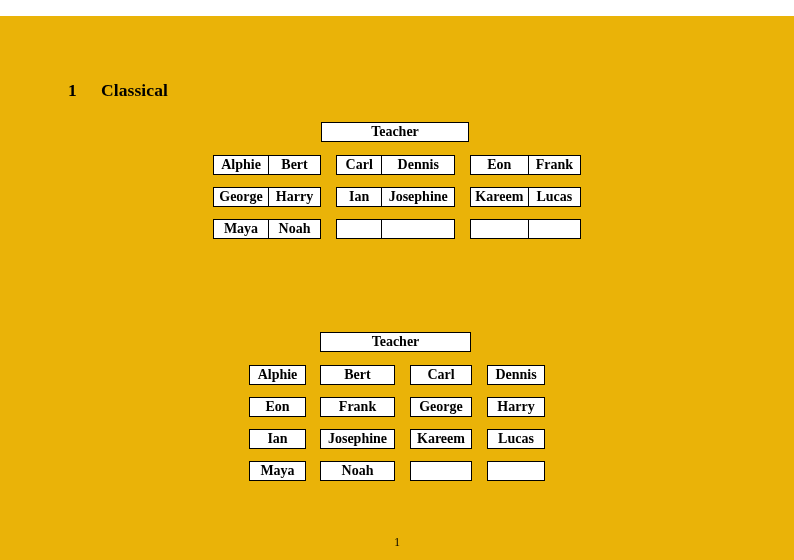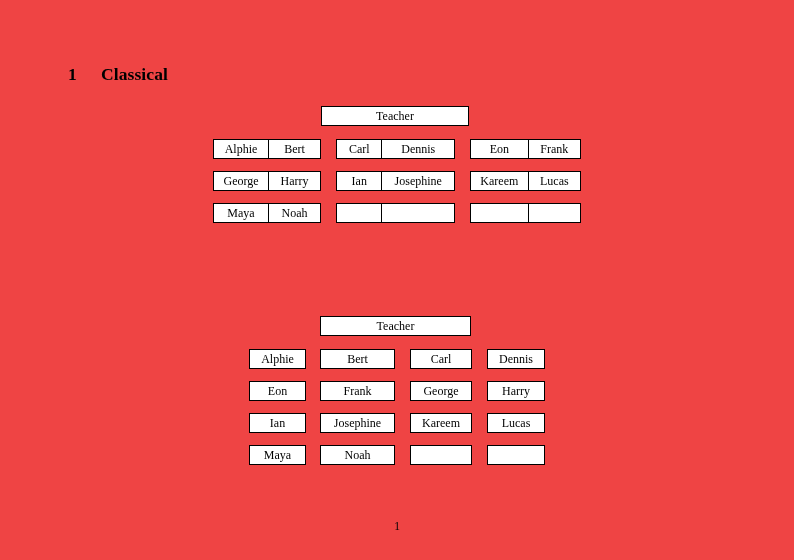--- a/index.html
+++ b/index.html
@@ -12,21 +12,22 @@
     height: 560px;
     position: relative;
     font-family: "Liberation Serif", "DejaVu Serif", serif;
     color: #000000;
     overflow: hidden;
   }
 
   .page {
     position: absolute;
     inset: 0;
-    background: #ef4444;
+    background: #eab308;
+    margin-top: 16px;
   }
 
   
   .section-heading {
     position: absolute;
     font-weight: bold;
     font-size: 17.5px;
     letter-spacing: 0.1px;
     white-space: nowrap;
   }
@@ -49,25 +50,26 @@
     background: #ffffff;
     height: 20px;
     display: flex;
     align-items: stretch;
   }
   .cell {
     box-sizing: border-box;
     display: flex;
     align-items: center;
     justify-content: center;
-    font-size: 12px;
+    font-size: 14px;
     line-height: 1;
     white-space: nowrap;
     overflow: hidden;
     padding-bottom: 1px;
+    font-weight: bold;
   }
   .cell + .cell {
     border-left: 1px solid #000000;
   }
 
   
   .teacher-box .cell { width: 100%; }
 
   #teacher-classical   { left: 321px; top: 106px; width: 148px; }
   #teacher-distributed { left: 320px; top: 316px; width: 151px; }

